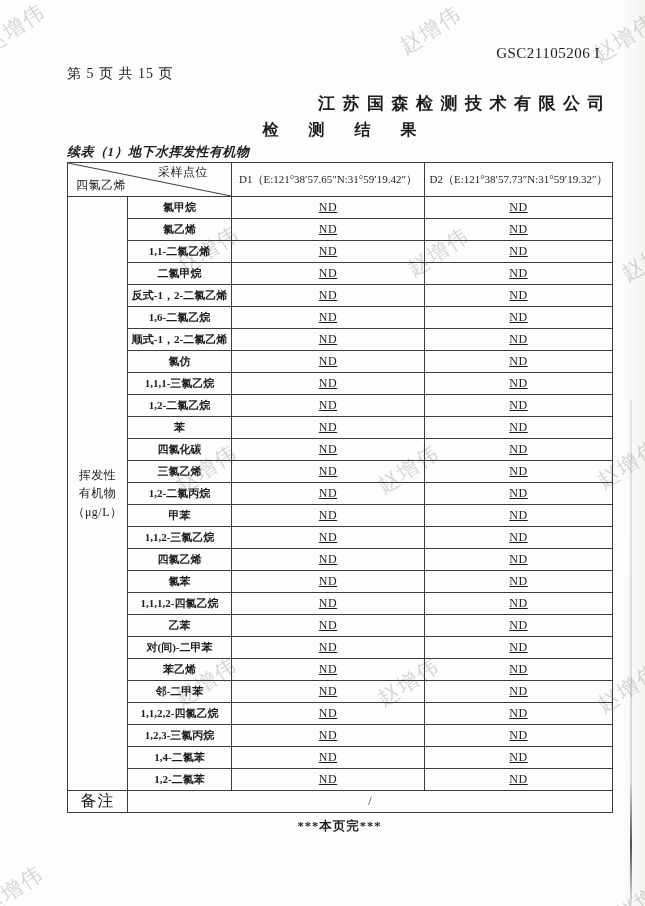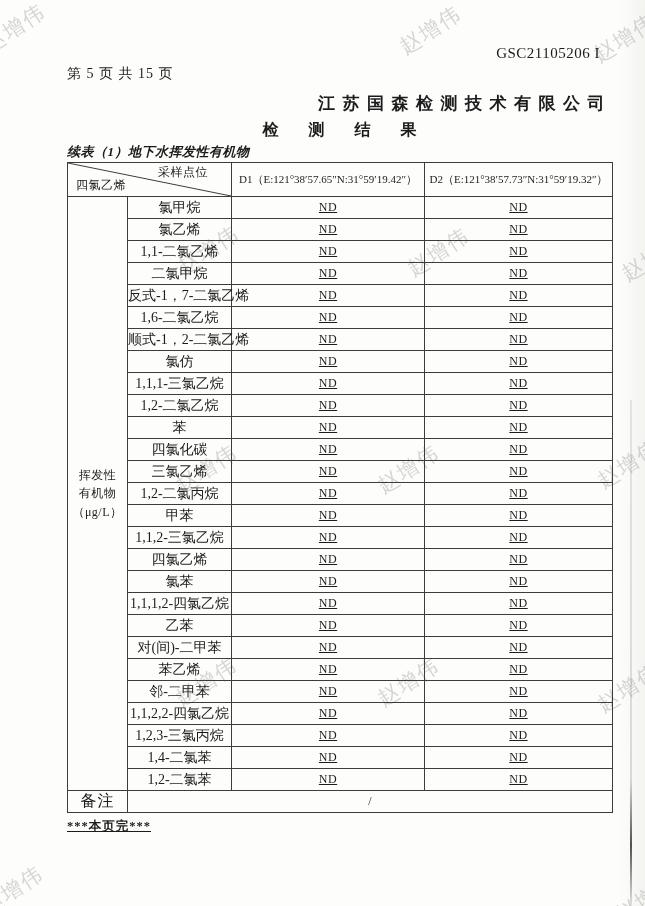--- a/index.html
+++ b/index.html
@@ -25,26 +25,26 @@
   
   table.report{border-collapse:collapse;table-layout:fixed;width:545px;margin-top:2px;}
   table.report td{border:1px solid #3c3c3c;padding:0;text-align:center;vertical-align:middle;}
   tr.head-row td{height:33px;font-size:11px;}
   .diag-cell{position:relative;}
   .diag-cell svg{position:absolute;left:0;top:0;width:100%;height:100%;}
   .diag-top{position:absolute;top:1px;right:23px;font-size:12px;letter-spacing:.5px;}
   .diag-bottom{position:absolute;bottom:2px;left:8px;font-size:12px;letter-spacing:.5px;}
   tr.data-row td{height:21px;}
   td.group-cell{font-size:12px;line-height:1.55;white-space:pre-line;letter-spacing:.5px;}
-  td.item-cell{font-size:14px;white-space:nowrap;}
+  td.item-cell{font-size:11px;white-space:nowrap;font-weight:bold;}
   td.nd-cell{font-size:12px;letter-spacing:.5px;text-decoration:underline;}
   tr.remark-row td{height:20px;}
   td.remark-label{font-size:16px;letter-spacing:1px;}
   td.remark-value{text-align:left;padding-left:7px;font-size:12px;}
-  .footer{font-size:12.5px;font-weight:bold;margin-top:5px;letter-spacing:1px;text-decoration:underline;}
+  .footer{text-align:center;font-size:12.5px;font-weight:bold;margin-top:5px;letter-spacing:1px;}
   
   .edge-line{position:absolute;width:1.5px;pointer-events:none;}
 </style>
 </head>
 <body>
 
 <div class="page">
 
   <span class="wm" style="left:-20px;top:14px">赵增伟</span>
   <span class="wm" style="left:396px;top:16px">赵增伟</span>
@@ -108,21 +108,21 @@
             <td class="item-cell">1,1-二氯乙烯</td>
             <td class="nd-cell">ND</td>
             <td class="nd-cell">ND</td>
           </tr>
           <tr class="data-row">
             <td class="item-cell">二氯甲烷</td>
             <td class="nd-cell">ND</td>
             <td class="nd-cell">ND</td>
           </tr>
           <tr class="data-row">
-            <td class="item-cell">反式-1，7-二氯乙烯</td>
+            <td class="item-cell">反式-1，2-二氯乙烯</td>
             <td class="nd-cell">ND</td>
             <td class="nd-cell">ND</td>
           </tr>
           <tr class="data-row">
             <td class="item-cell">1,6-二氯乙烷</td>
             <td class="nd-cell">ND</td>
             <td class="nd-cell">ND</td>
           </tr>
           <tr class="data-row">
             <td class="item-cell">顺式-1，2-二氯乙烯</td>

